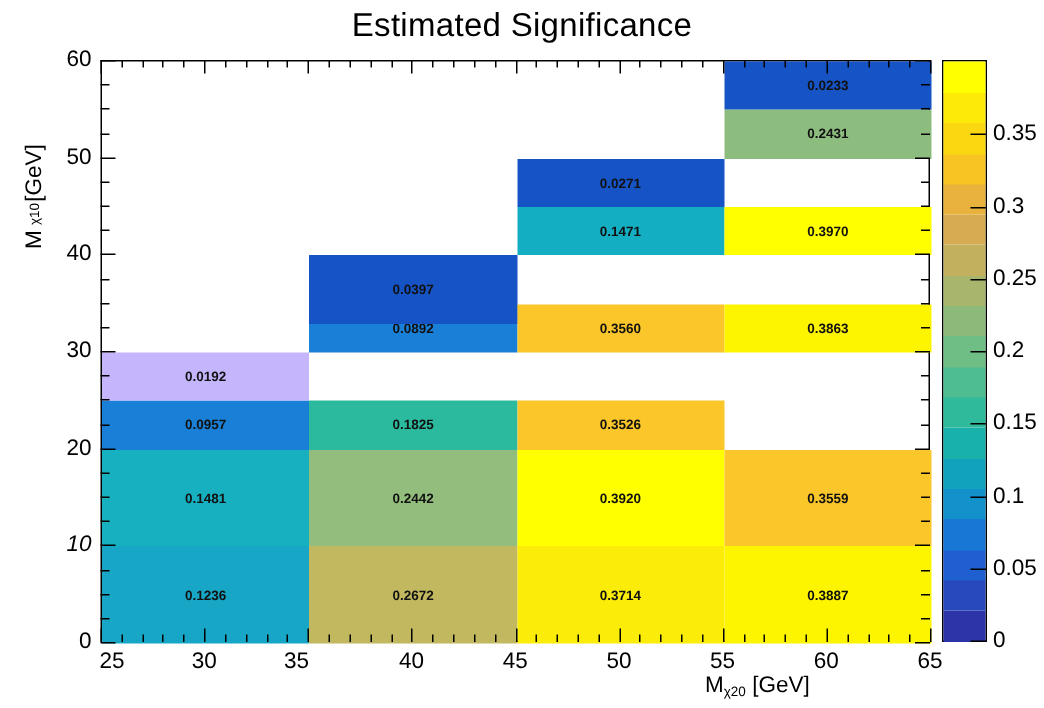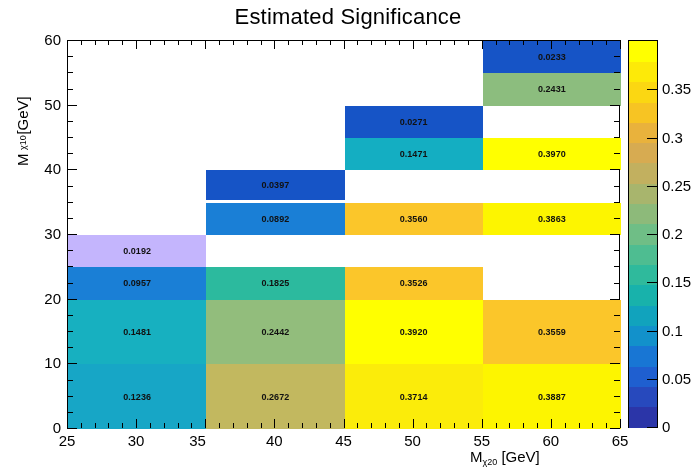--- a/index.html
+++ b/index.html
@@ -76,21 +76,21 @@
         </div>
         <div class="cell" style="left: 138.25px; top: 258.667px; width: 138.25px; height: 64.6667px; background: rgb(146, 189, 124);">
           <div class="cell-label">0.2442</div>
         </div>
         <div class="cell" style="left: 138.25px; top: 226.333px; width: 138.25px; height: 32.3333px; background: rgb(44, 186, 158);">
           <div class="cell-label">0.1825</div>
         </div>
         <div class="cell" style="left: 138.25px; top: 161.667px; width: 138.25px; height: 32.3333px; background: rgb(26, 127, 214);">
           <div class="cell-label">0.0892</div>
         </div>
-        <div class="cell" style="left: 138.25px; top: 129.333px; width: 138.25px; height: 30px; background: rgb(22, 84, 198);">
+        <div class="cell" style="left: 138.25px; top: 129.333px; width: 138.25px; height: 46px; background: rgb(22, 84, 198);">
           <div class="cell-label">0.0397</div>
         </div>
         <div class="cell" style="left: 276.5px; top: 323.333px; width: 138.25px; height: 64.6667px; background: rgb(251, 236, 10); text-decoration: underline;">
           <div class="cell-label">0.3714</div>
         </div>
         <div class="cell" style="left: 276.5px; top: 258.667px; width: 138.25px; height: 64.6667px; background: rgb(255, 255, 0);">
           <div class="cell-label">0.3920</div>
         </div>
         <div class="cell" style="left: 276.5px; top: 226.333px; width: 138.25px; height: 32.3333px; background: rgb(251, 198, 42);">
           <div class="cell-label">0.3526</div>
@@ -121,21 +121,21 @@
         </div>
         <div class="cell" style="left: 414.75px; top: 0px; width: 138.25px; height: 32.3333px; background: rgb(22, 84, 198);">
           <div class="cell-label">0.0233</div>
         </div>
       </div>
   </div>
 
   <div id="axis-layer">
       <div class="tick" style="left: 67px; top: 419px; width: 1px; height: 9px;"></div>
       <div class="tick" style="left: 67px; top: 40px; width: 1px; height: 9px;"></div>
-      <div class="ticklabel" style="left: 51px; top: 432px; width: 32px; text-align: center;">25</div>
+      <div class="ticklabel" style="left: 51px; top: 432px; width: 32px; text-align: right;">25</div>
       <div class="tick" style="left: 136.125px; top: 419px; width: 1px; height: 9px;"></div>
       <div class="tick" style="left: 136.125px; top: 40px; width: 1px; height: 9px;"></div>
       <div class="ticklabel" style="left: 120.125px; top: 432px; width: 32px; text-align: center;">30</div>
       <div class="tick" style="left: 205.25px; top: 419px; width: 1px; height: 9px;"></div>
       <div class="tick" style="left: 205.25px; top: 40px; width: 1px; height: 9px;"></div>
       <div class="ticklabel" style="left: 189.25px; top: 432px; width: 32px; ">35</div>
       <div class="tick" style="left: 274.375px; top: 419px; width: 1px; height: 9px;"></div>
       <div class="tick" style="left: 274.375px; top: 40px; width: 1px; height: 9px;"></div>
       <div class="ticklabel" style="left: 258.375px; top: 432px; width: 32px; text-align: center;">40</div>
       <div class="tick" style="left: 343.5px; top: 419px; width: 1px; height: 9px;"></div>
@@ -215,21 +215,21 @@
       <div class="tick" style="left: 578.525px; top: 40px; width: 1px; height: 5px;"></div>
       <div class="tick" style="left: 592.35px; top: 423px; width: 1px; height: 5px;"></div>
       <div class="tick" style="left: 592.35px; top: 40px; width: 1px; height: 5px;"></div>
       <div class="tick" style="left: 606.175px; top: 423px; width: 1px; height: 5px;"></div>
       <div class="tick" style="left: 606.175px; top: 40px; width: 1px; height: 5px;"></div>
       <div class="tick" style="left: 67px; top: 428px; width: 10px; height: 1px;"></div>
       <div class="tick" style="left: 610px; top: 428px; width: 10px; height: 1px;"></div>
       <div class="ticklabel" style="left: 25px; top: 419px; width: 36px; text-align: right;">0</div>
       <div class="tick" style="left: 67px; top: 363.333px; width: 10px; height: 1px;"></div>
       <div class="tick" style="left: 610px; top: 363.333px; width: 10px; height: 1px;"></div>
-      <div class="ticklabel" style="left: 25px; top: 354.333px; width: 36px; text-align: right;">10</div>
+      <div class="ticklabel" style="left: 25px; top: 354.333px; width: 36px; text-align: right; font-style: italic;">10</div>
       <div class="tick" style="left: 67px; top: 298.667px; width: 10px; height: 1px;"></div>
       <div class="tick" style="left: 610px; top: 298.667px; width: 10px; height: 1px;"></div>
       <div class="ticklabel" style="left: 25px; top: 289.667px; width: 36px; text-align: right;">20</div>
       <div class="tick" style="left: 67px; top: 234px; width: 10px; height: 1px;"></div>
       <div class="tick" style="left: 610px; top: 234px; width: 10px; height: 1px;"></div>
       <div class="ticklabel" style="left: 25px; top: 225px; width: 36px; text-align: right;">30</div>
       <div class="tick" style="left: 67px; top: 169.333px; width: 10px; height: 1px;"></div>
       <div class="tick" style="left: 610px; top: 169.333px; width: 10px; height: 1px;"></div>
       <div class="ticklabel" style="left: 25px; top: 160.333px; width: 36px; text-align: right;">40</div>
       <div class="tick" style="left: 67px; top: 104.667px; width: 10px; height: 1px;"></div>

